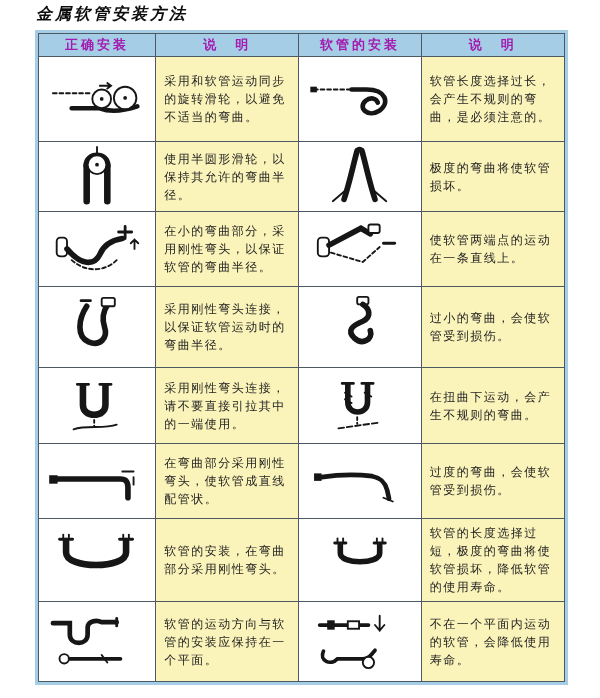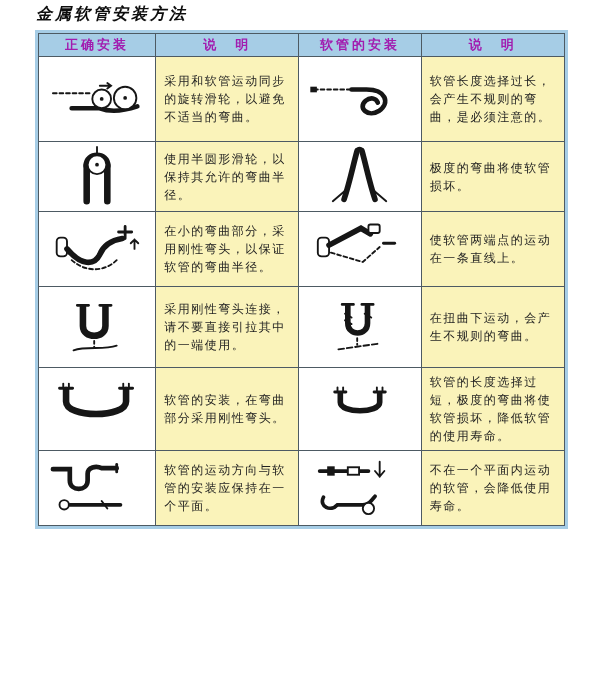--- a/index.html
+++ b/index.html
@@ -118,39 +118,66 @@
     <td class="img"><span class="ill"><svg viewBox="0 0 110 64" fill="none" stroke="#161616" stroke-linecap="round">
                 <rect x="10" y="22" width="12" height="20" rx="4" stroke-width="2" fill="#fff"></rect>
                 <path d="M22 30 L56 12 L66 18" stroke-width="6"></path>
                 <rect x="64" y="8" width="12" height="9" rx="2" stroke-width="2" fill="#fff"></rect>
                 <path d="M24 38 L58 48 L76 32" stroke-width="2" stroke-dasharray="4 3"></path>
                 <path d="M80 28 h12" stroke-width="3"></path>
               </svg></span></td>
     <td class="note">使软管两端点的运动在一条直线上。</td>
   </tr>
 
+  <tr>
+    <td class="img"><span class="ill"><svg viewBox="0 0 110 64" fill="none" stroke="#161616" stroke-linecap="round">
+                <path d="M44 12 C35 26 33 44 46 50 C58 55 67 46 63 34 C60 25 62 17 66 11" stroke-width="6"></path>
+                <rect x="60" y="3" width="14" height="9" rx="2" stroke-width="2" fill="#fff"></rect>
+                <path d="M38 6 h10" stroke-width="3"></path>
+              </svg></span></td>
+    <td class="note">采用刚性弯头连接，以保证软管运动时的弯曲半径。</td>
+    <td class="img"><span class="ill"><svg viewBox="0 0 110 64" fill="none" stroke="#161616" stroke-linecap="round">
+                <rect x="52" y="2" width="12" height="8" rx="2" stroke-width="2" fill="#fff"></rect>
+                <path d="M58 10 C66 15 67 24 58 28 C46 33 41 38 49 46 C58 54 69 47 66 38" stroke-width="6"></path>
+              </svg></span></td>
+    <td class="note">过小的弯曲，会使软管受到损伤。</td>
+  </tr>
 
   <tr>
     <td class="img"><span class="ill"><svg viewBox="0 0 110 64" fill="none" stroke="#161616" stroke-linecap="round">
                 <path d="M40 13 V33 C40 47 64 47 64 33 V13" stroke-width="7"></path>
                 <path d="M34 11 h12 M58 11 h12" stroke-width="3"></path>
                 <path d="M52 49 v7" stroke-width="2" stroke-dasharray="3 3"></path>
                 <path d="M30 59 C44 54 62 59 76 54" stroke-width="2"></path>
               </svg></span></td>
     <td class="note">采用刚性弯头连接，请不要直接引拉其中的一端使用。</td>
     <td class="img"><span class="ill"><svg viewBox="0 0 110 64" fill="none" stroke="#161616" stroke-linecap="round">
                 <path d="M42 12 V30 C42 44 63 44 63 30 V12" stroke-width="6"></path>
                 <path d="M36 10 h12 M57 10 h12" stroke-width="3"></path>
                 <path d="M39 20 l7 4 M39 27 l7 4 M60 20 l7 4" stroke-width="2"></path>
                 <path d="M52 46 v7" stroke-width="2" stroke-dasharray="3 3"></path>
                 <path d="M32 58 L74 52" stroke-width="2" stroke-dasharray="6 3"></path>
               </svg></span></td>
     <td class="note">在扭曲下运动，会产生不规则的弯曲。</td>
   </tr>
 
+  <tr>
+    <td class="img"><span class="ill"><svg viewBox="0 0 110 64" fill="none" stroke="#161616" stroke-linecap="round">
+                <rect x="4" y="28" width="9" height="9" fill="#161616" stroke="none"></rect>
+                <path d="M13 32 H80 C86 32 88 35 88 41 V52" stroke-width="6"></path>
+                <path d="M82 24 h12 M94 30 v8" stroke-width="2"></path>
+              </svg></span></td>
+    <td class="note">在弯曲部分采用刚性弯头，使软管成直线配管状。</td>
+    <td class="img"><span class="ill"><svg viewBox="0 0 110 64" fill="none" stroke="#161616" stroke-linecap="round">
+                <rect x="6" y="26" width="8" height="8" fill="#161616" stroke="none"></rect>
+                <path d="M14 30 C34 27 52 27 68 29 C78 31 82 36 84 44 L86 53" stroke-width="5"></path>
+                <path d="M80 52 l10 4" stroke-width="2"></path>
+              </svg></span></td>
+    <td class="note">过度的弯曲，会使软管受到损伤。</td>
+  </tr>
 
   <tr>
     <td class="img"><span class="ill"><svg viewBox="0 0 110 64" fill="none" stroke="#161616" stroke-linecap="round">
                 <path d="M22 14 V26 C22 44 86 44 86 26 V14" stroke-width="7"></path>
                 <path d="M15 12 h14 M79 12 h14" stroke-width="3"></path>
                 <path d="M19 7 v5 M25 7 v5 M83 7 v5 M89 7 v5" stroke-width="2"></path>
               </svg></span></td>
     <td class="note">软管的安装，在弯曲部分采用刚性弯头。</td>
     <td class="img"><span class="ill"><svg viewBox="0 0 110 64" fill="none" stroke="#161616" stroke-linecap="round">
                 <path d="M34 18 V27 C34 39 76 39 76 27 V18" stroke-width="6"></path>

